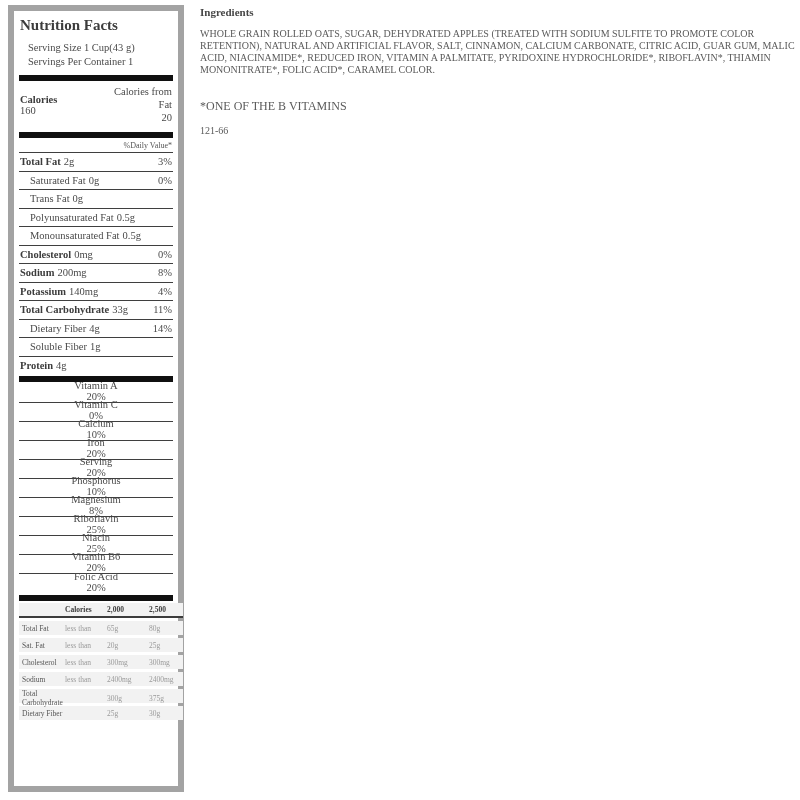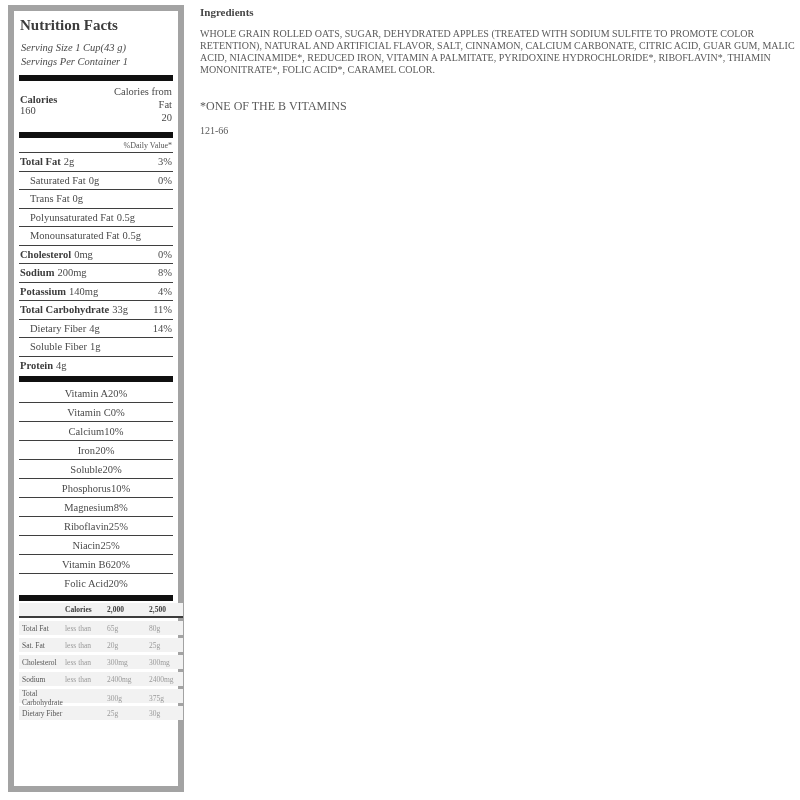--- a/index.html
+++ b/index.html
@@ -4,40 +4,40 @@
 <style>
   * { margin:0; padding:0; box-sizing:border-box; }
   html,body { width:800px; height:800px; background:#ffffff;
     font-family:"Liberation Serif", serif; }
   .page { position:relative; width:800px; height:800px; background:#fff; overflow:hidden; }
 
   
   .nfl { position:absolute; left:8px; top:5px; width:176px; height:787px;
     border:6px solid #a3a3a3; background:#fff; color:#4a4a4a; padding:4px 5px 0 5px; }
   .nfl-title { font-size:15px; font-weight:bold; color:#3c3c3c; margin:2px 0 7px 1px; }
-  .nfl-serving { font-size:10.5px; line-height:14px; margin-left:2px;font-style:italic; }
+  .nfl-serving { font-size:10.5px; line-height:14px; margin-left:9px; }
   .bar { background:#101010; height:6px; margin:6px 0 0 0; }
   .bar.mid { margin-top:5px; }
   .nfl-amount { font-size:10.5px; font-weight:bold; color:#3c3c3c;
     padding:9px 0 5px 3px; border-bottom:2px solid #3c3c3c; }
   .cal-block { display:flex; justify-content:flex-end; align-items:center;
     padding:4px 1px 3px 1px;gap:48px; }
   .cal-left { font-size:10.5px; }
   .cal-left .b { font-weight:bold; color:#3c3c3c; }
   .cal-right { text-align:right; font-size:10.5px; line-height:13px; }
   .dv-head { font-size:8px; text-align:right; color:#555;
     padding:3px 1px 2px 0; }
   .n-row { display:flex; align-items:center; height:18.5px; font-size:10.5px;
     border-top:1px solid #3f3f3f; padding:0 1px; }
   .n-row.ind { padding-left:11px; }
   .n-row .n-name.b { font-weight:bold; color:#3c3c3c; }
   .n-amt { margin-left:3px; }
   .n-dv { margin-left:auto; }
-  .v-row { display:flex; justify-content:center; align-items:center;
-    height:19px; font-size:10.5px; border-bottom:1px solid #3f3f3f; padding:0 1px; }
+  .v-row { display:flex; justify-content:flex-end; align-items:center;
+    height:19px; font-size:10.5px; border-bottom:1px solid #3f3f3f; padding:0 1px;flex-direction:column; }
   .v-row:last-child { border-bottom:none; }
   .foot { margin-top:5px; }
   .foot-line { font-size:7px; line-height:13.5px; color:#6f6f6f; white-space:nowrap;
     overflow:hidden; margin-left:1px; }
   .ref-table { margin-top:2px; width:164px; }
   .t-row { display:grid; grid-template-columns:46px 42px 42px 1fr;
     background:#f2f2f2; height:14px; align-items:center; margin-bottom:3px;
     font-size:7.5px; color:#9a9a9a; }
   .t-row .c0 { padding-left:3px; color:#555; }
   .t-row.t-head { color:#3c3c3c; font-weight:bold; border-bottom:2px solid #3c3c3c;
@@ -154,21 +154,21 @@
         </div>
         <div class="v-row">
           <span>Calcium</span>
           <span>10%</span>
         </div>
         <div class="v-row">
           <span>Iron</span>
           <span>20%</span>
         </div>
         <div class="v-row">
-          <span>Soluble</span>
+          <span>Serving</span>
           <span>20%</span>
         </div>
         <div class="v-row">
           <span>Phosphorus</span>
           <span>10%</span>
         </div>
         <div class="v-row">
           <span>Magnesium</span>
           <span>8%</span>
         </div>

